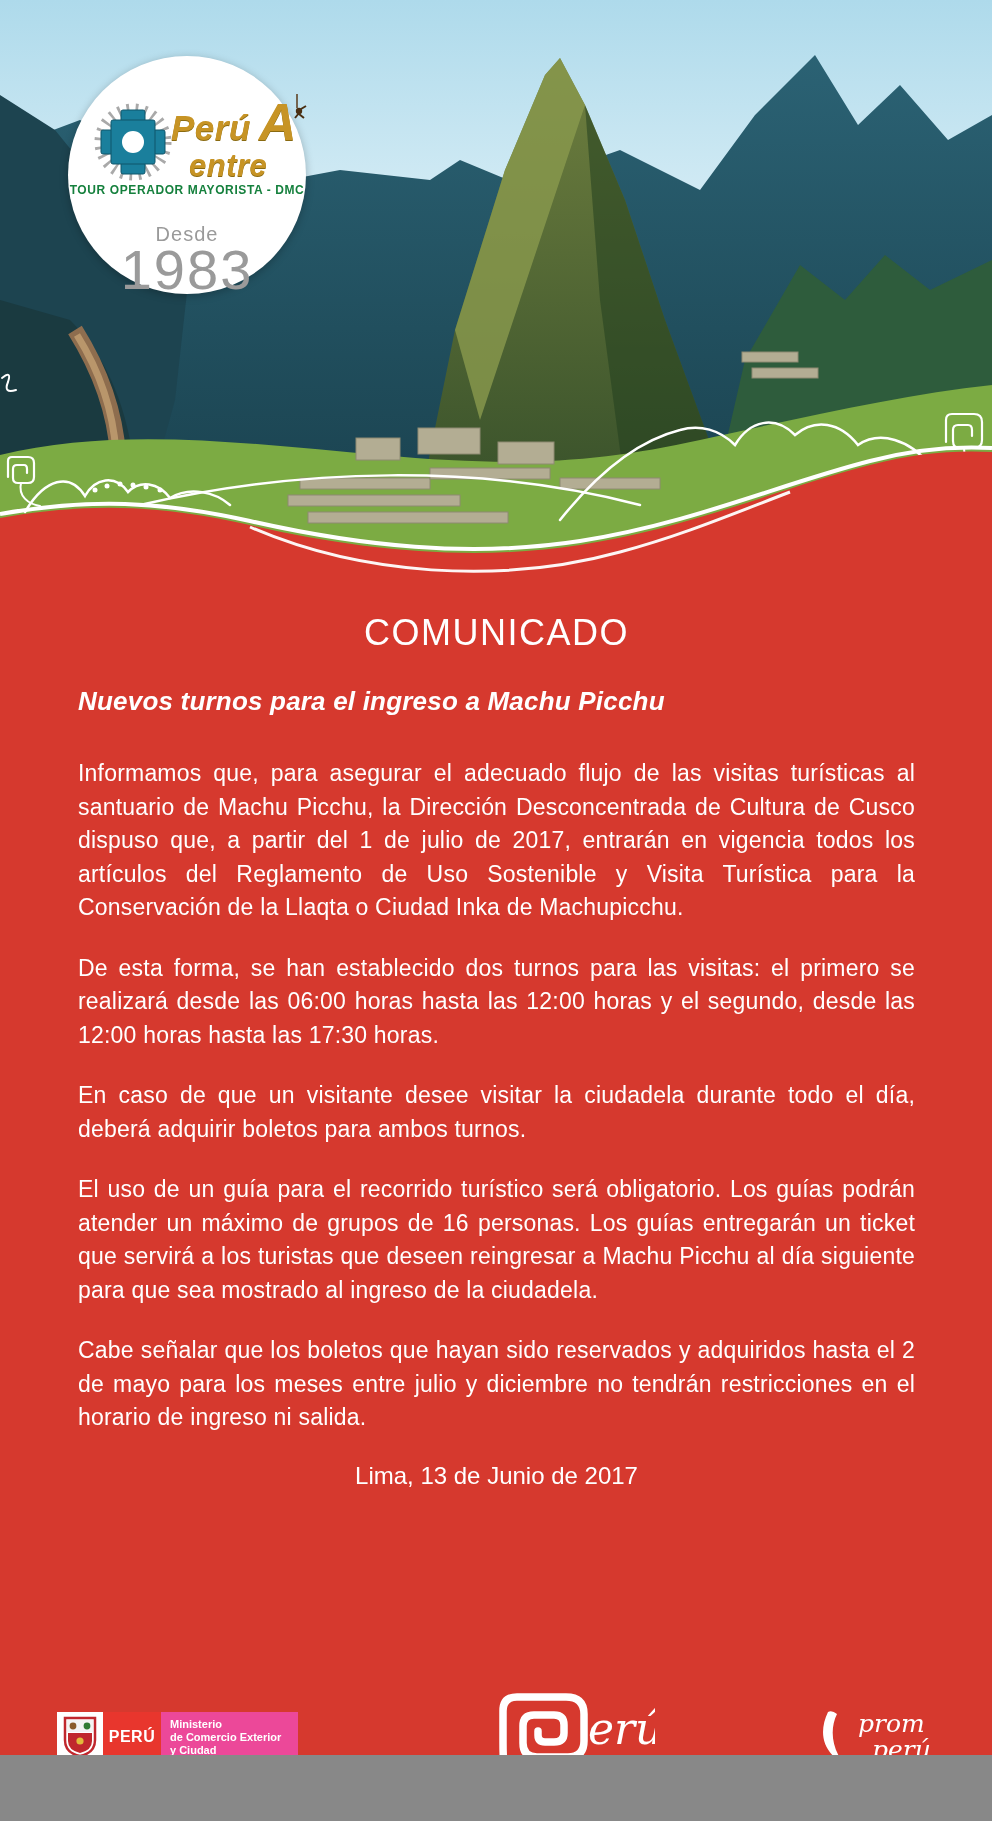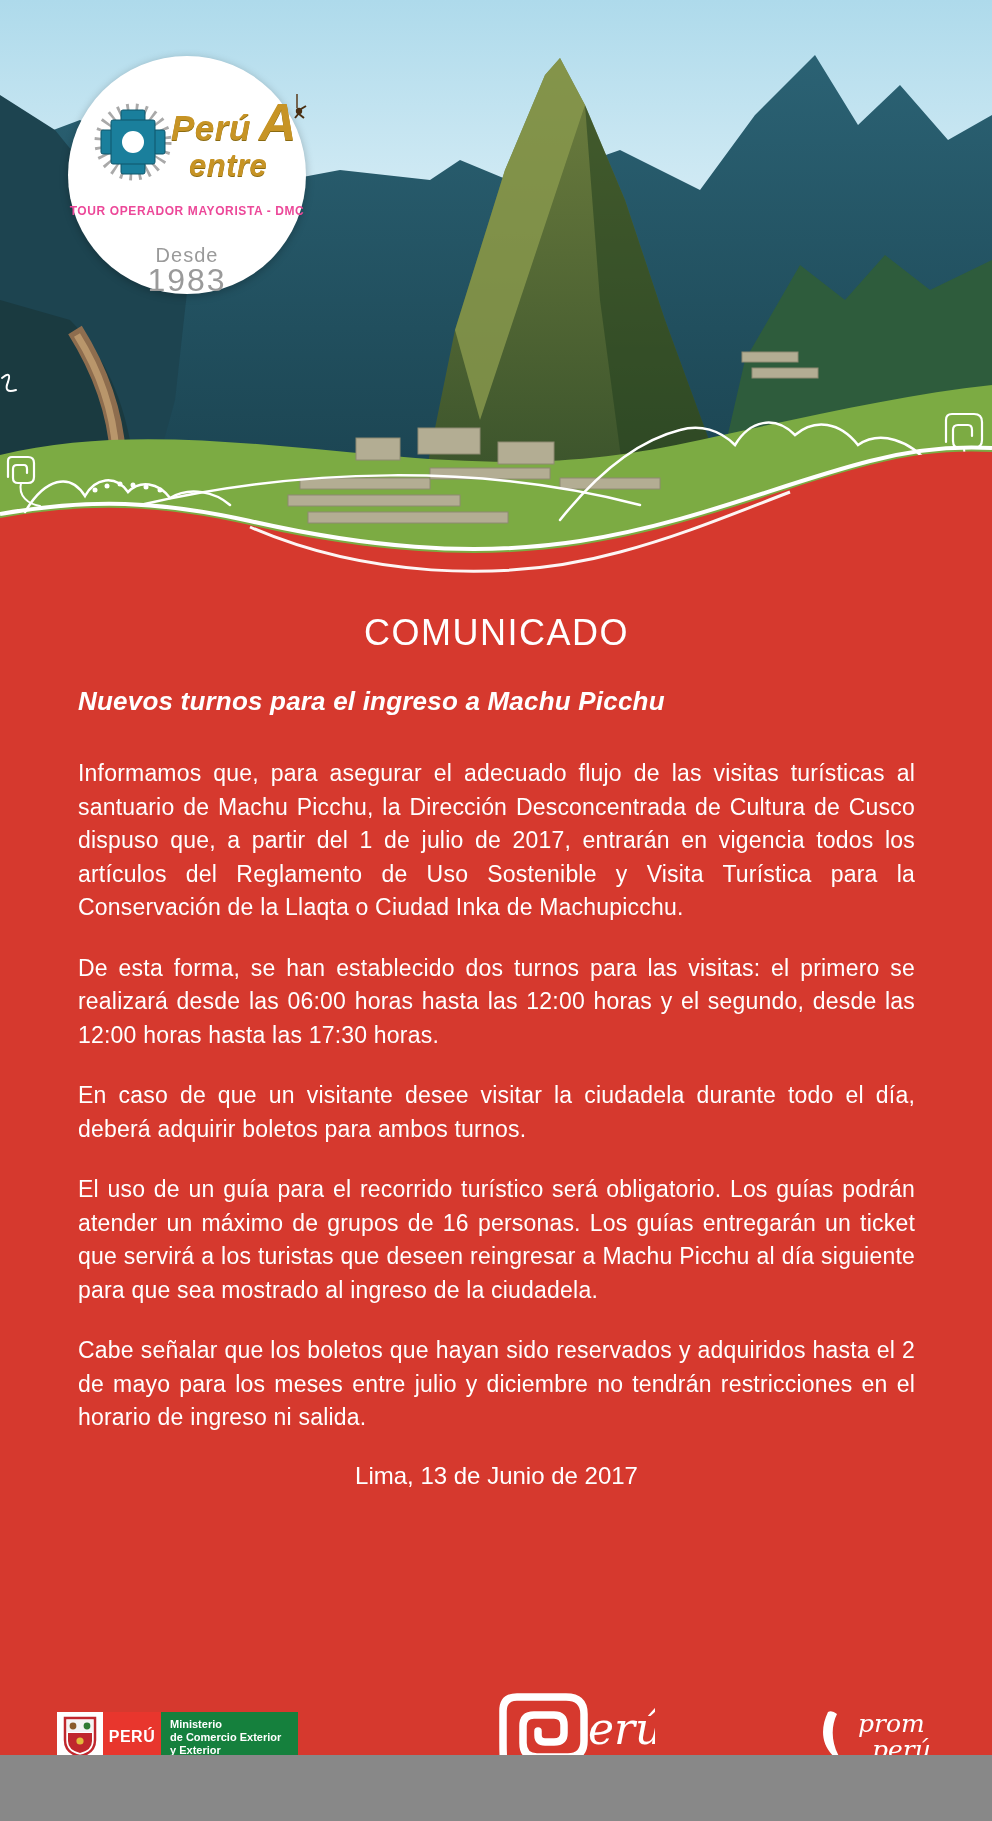--- a/index.html
+++ b/index.html
@@ -17,44 +17,44 @@
     display:flex;flex-direction:column;align-items:center;
     box-shadow:0 2px 8px rgba(0,0,0,.25);
   }
   .badge-logo-row{position:relative;width:220px;height:120px;margin-top:30px;}
   .chakana{position:absolute;left:14px;top:14px;}
   .gold{color:#c79425;text-shadow:0 1px 0 #8a6a10;}
   .brand-peru{position:absolute;left:94px;top:22px;font-size:35px;font-weight:800;font-style:italic;letter-spacing:.5px;}
   .brand-a{position:absolute;left:182px;top:6px;font-size:52px;font-weight:800;font-style:italic;}
   .brand-travel{position:absolute;left:112px;top:62px;font-size:31px;font-weight:800;font-style:italic;letter-spacing:.5px;}
   .climber{position:absolute;left:214px;top:8px;}
-  .badge-tagline{margin-top:10px;font-size:12px;letter-spacing:.6px;color:#ec4899;font-weight:700;}
+  .badge-tagline{margin-top:10px;font-size:12px;letter-spacing:.6px;color:#15803d;font-weight:700;}
   .badge-since{margin-top:26px;font-size:20px;color:#9a9a9a;letter-spacing:1px;}
-  .badge-year{font-size:32px;color:#9a9a9a;font-weight:300;line-height:.85;letter-spacing:2px;}
+  .badge-year{font-size:56px;color:#9a9a9a;font-weight:300;line-height:.85;letter-spacing:2px;}
   
   .content{position:absolute;left:78px;right:77px;top:612px;color:#fff;}
   .title{text-align:center;font-size:36px;font-weight:400;letter-spacing:1.5px;margin:0;}
   .subtitle{font-size:26px;font-weight:700;font-style:italic;margin:32px 0 0 0;letter-spacing:.2px;}
   .paragraphs{margin-top:40px;}
   .paragraphs p{
     margin:0 0 27px 0;font-size:23px;line-height:33.5px;
     text-align:justify;letter-spacing:.2px;
   }
   .date-line{text-align:center;font-size:24px;margin-top:26px;}
   
   .footer{
     position:absolute;left:0;right:0;top:1682px;height:110px;
     display:flex;align-items:center;justify-content:space-between;
     padding:0 48px 0 57px;box-sizing:border-box;
   }
   .mincetur{display:flex;height:50px;}
   .mincetur .shield-box{width:46px;background:#fff;display:flex;align-items:center;justify-content:center;}
   .mincetur .country-box{width:58px;background:#e8362d;display:flex;align-items:center;justify-content:center;
     color:#fff;font-weight:800;font-size:16px;letter-spacing:.5px;}
-  .mincetur .ministry-box{width:128px;background:#15803d;color:#fff;font-size:11px;font-weight:700;
+  .mincetur .ministry-box{width:128px;background:#ec4899;color:#fff;font-size:11px;font-weight:700;
     line-height:13px;display:flex;flex-direction:column;justify-content:center;padding-left:9px;}
   .peru-brand{margin-left:30px;}
   .promperu{margin-top:6px;}
 </style>
 </head>
 <body>
 
 <div class="page">
 
   <svg class="hero" viewBox="0 0 992 600" preserveAspectRatio="none">
@@ -176,21 +176,21 @@
           <rect x="18" y="4" width="13" height="12" fill="#f3f3f3"></rect>
             <circle cx="25" cy="10" r="3.4" fill="#2f7a33"></circle>
           <path d="M6,17 h24 v8 q0,9 -12,12 q-12,-3 -12,-12 Z" fill="#c0272d"></path>
           <circle cx="18" cy="25" r="3.6" fill="#e2b93b"></circle>
         </svg>
       </div>
       <div class="country-box">PERÚ</div>
       <div class="ministry-box">
         <span>Ministerio</span>
         <span>de Comercio Exterior</span>
-        <span>y Exterior</span>
+        <span>y Ciudad</span>
       </div>
     </div>
 
     <svg class="peru-brand" width="165" height="102" viewBox="0 0 165 102">
       <path d="M17,100 C13,84 13,70 13,56 L13,25 Q13,11 27,11 L76,11 Q94,11 94,28 L94,55 Q94,71 78,71 L47,71 Q33,71 33,57 L33,40 Q33,29 44,29 L64,29 Q74,29 74,39 L74,47 Q74,56 64,56 L55,56 Q48,56 48,49 L48,45" stroke="#ffffff" stroke-width="7.5" fill="none" stroke-linecap="round" stroke-linejoin="round"></path>
       <text x="98" y="58" font-family="DejaVu Serif, serif" font-style="italic" font-size="44" fill="#ffffff" aria-label="erú">erú</text>
     </svg>
 
     <svg class="promperu" width="128" height="62" viewBox="0 0 128 62">
       <path d="M12,3 C3,22 5,42 28,55 C15,38 14,19 21,5 Q16,1 12,3 Z" fill="#ffffff"></path>

